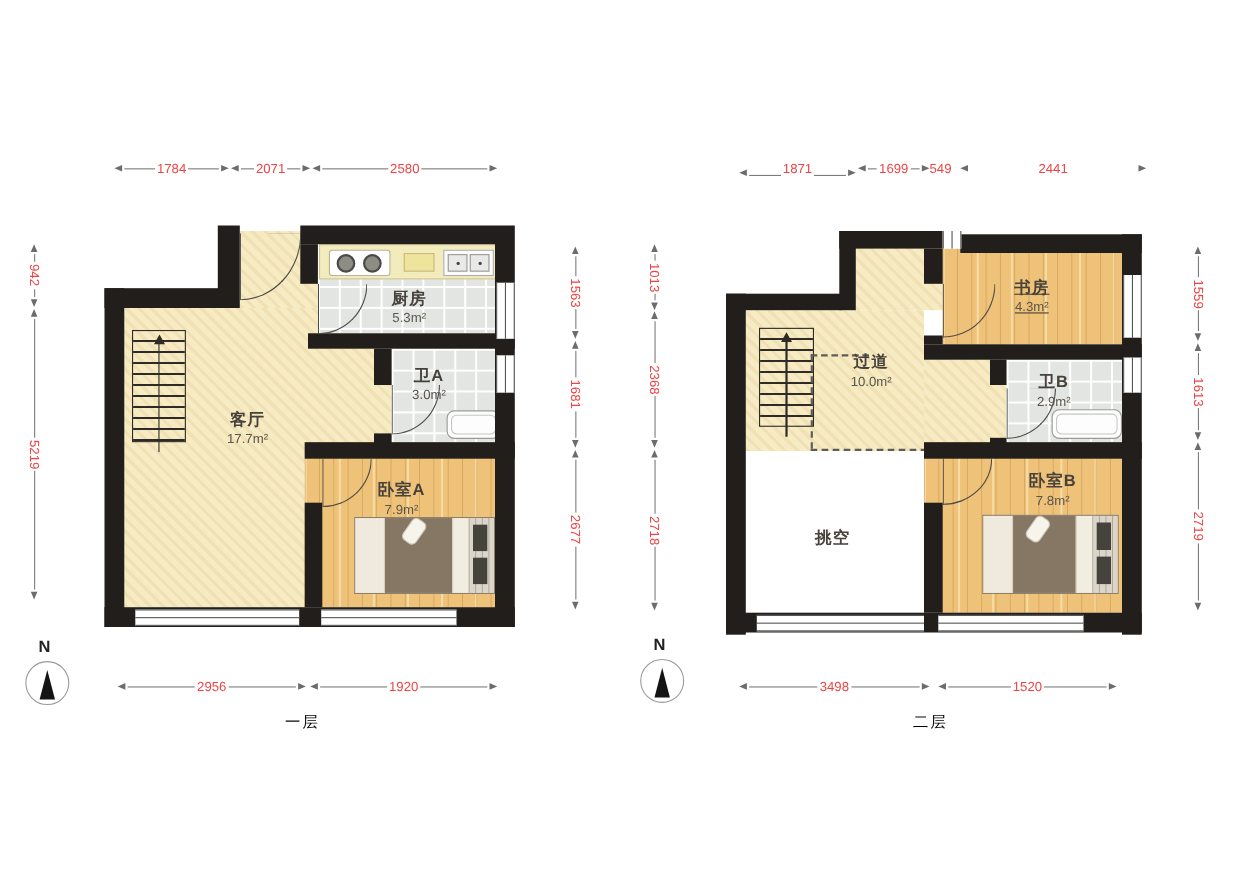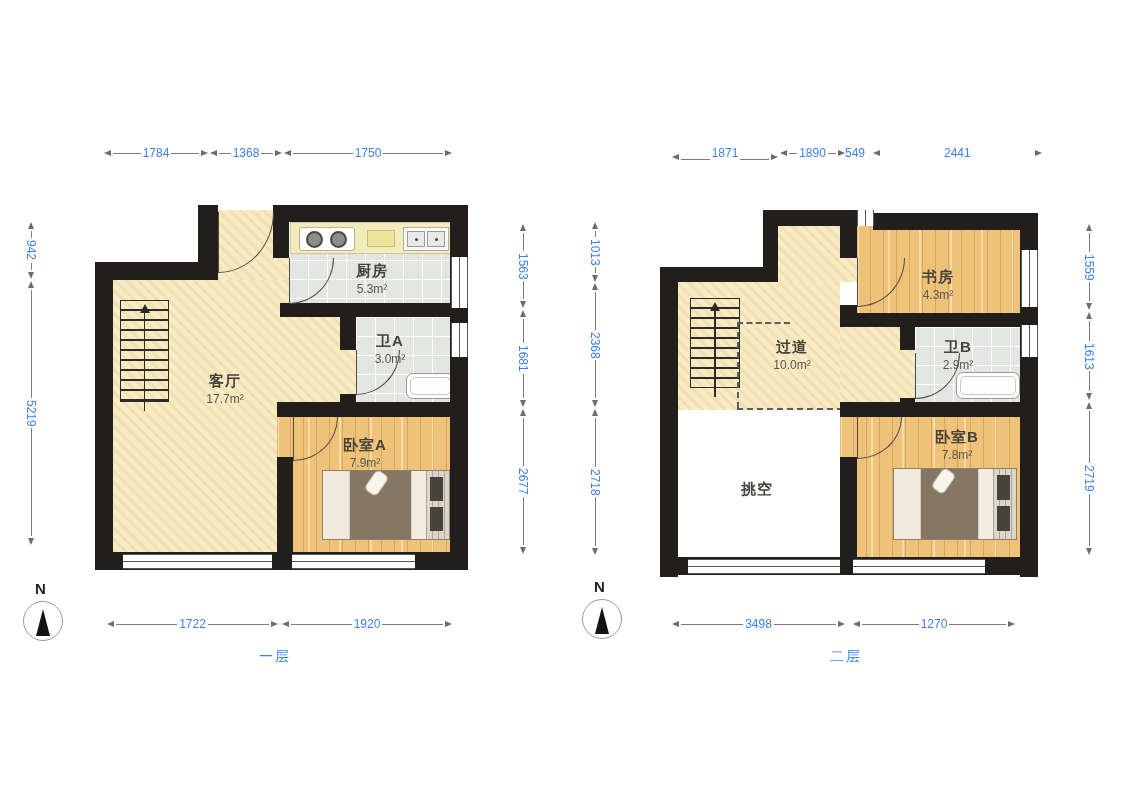--- a/index.html
+++ b/index.html
@@ -53,23 +53,23 @@
   .basin::after{content:"";position:absolute;left:50%;top:50%;width:3px;height:3px;margin:-1.5px;border-radius:50%;background:#444;}
   .tub{position:absolute;background:#fdfdfd;border:1.3px solid #9a9a98;border-radius:7px;z-index:13;}
   .tub::before{content:"";position:absolute;left:3px;right:3px;top:3px;bottom:3px;border:1px solid #c6c6c4;border-radius:5px;}
   
   .dash-v{position:absolute;border-left:2px dashed #5f5c58;z-index:14;}
   .dash-h{position:absolute;border-top:2px dashed #5f5c58;z-index:14;}
   
   .rlabel{position:absolute;text-align:center;z-index:50;color:#46413b;}
   .rname{font-size:15px;font-weight:600;letter-spacing:1px;}
   .rarea{font-size:12px;color:#5a554d;margin-top:1px;}
-  .ftitle{position:absolute;text-align:center;font-size:14px;color:#3b82f6;letter-spacing:2px;z-index:50;}
-  
-  .dimh,.dimv{position:absolute;display:flex;align-items:center;gap:2px;color:#3b82f6;font-size:12px;z-index:50;}
+  .ftitle{position:absolute;text-align:center;font-size:14px;color:#000000;letter-spacing:2px;z-index:50;}
+  
+  .dimh,.dimv{position:absolute;display:flex;align-items:center;gap:2px;color:#ef4444;font-size:12px;z-index:50;}
   .dimh{flex-direction:row;height:14px;}
   .dimv{flex-direction:column;width:14px;}
   .dimh .ln{flex:1;height:1px;background:#7c7c7c;}
   .dimv .ln{flex:1;width:1px;background:#7c7c7c;}
   .dimv .lbl{writing-mode:vertical-rl;text-orientation:mixed;}
   .ah{width:0;height:0;flex:none;}
   .ah-l{border-top:3.5px solid transparent;border-bottom:3.5px solid transparent;border-right:7px solid #6c6c6c;}
   .ah-r{border-top:3.5px solid transparent;border-bottom:3.5px solid transparent;border-left:7px solid #6c6c6c;}
   .ah-u{border-left:3.5px solid transparent;border-right:3.5px solid transparent;border-bottom:7px solid #6c6c6c;}
   .ah-d{border-left:3.5px solid transparent;border-right:3.5px solid transparent;border-top:7px solid #6c6c6c;}
@@ -165,28 +165,28 @@
     <div class="dimh" style="left:104px;top:146px;width:104px;">
       <i class="ah ah-l"></i>
         <i class="ln"></i>
         <span class="lbl">1784</span>
         <i class="ln"></i>
         <i class="ah ah-r"></i>
     </div>
     <div class="dimh" style="left:210px;top:146px;width:72px;">
       <i class="ah ah-l"></i>
         <i class="ln"></i>
-        <span class="lbl">1368</span>
+        <span class="lbl">2071</span>
         <i class="ln"></i>
         <i class="ah ah-r"></i>
     </div>
     <div class="dimh" style="left:284px;top:146px;width:168px;">
       <i class="ah ah-l"></i>
         <i class="ln"></i>
-        <span class="lbl">1750</span>
+        <span class="lbl">2580</span>
         <i class="ln"></i>
         <i class="ah ah-r"></i>
     </div>
 
     <div class="dimv" style="left:24px;top:222px;height:57px;">
       <i class="ah ah-u"></i>
         <i class="ln"></i>
         <span class="lbl">942</span>
         <i class="ln"></i>
         <i class="ah ah-d"></i>
@@ -217,21 +217,21 @@
       <i class="ah ah-u"></i>
         <i class="ln"></i>
         <span class="lbl">2677</span>
         <i class="ln"></i>
         <i class="ah ah-d"></i>
     </div>
 
     <div class="dimh" style="left:107px;top:617px;width:171px;">
       <i class="ah ah-l"></i>
         <i class="ln"></i>
-        <span class="lbl">1722</span>
+        <span class="lbl">2956</span>
         <i class="ln"></i>
         <i class="ah ah-r"></i>
     </div>
     <div class="dimh" style="left:282px;top:617px;width:170px;">
       <i class="ah ah-l"></i>
         <i class="ln"></i>
         <span class="lbl">1920</span>
         <i class="ln"></i>
         <i class="ah ah-r"></i>
     </div>
@@ -293,25 +293,25 @@
     <div class="wnv" style="left:857px;top:210px;width:15px;height:16px;"></div>
     <div class="wnv" style="left:1021px;top:250px;width:15px;height:57px;"></div>
     <div class="wnv" style="left:1021px;top:325px;width:15px;height:32px;"></div>
     <div class="wnh" style="left:688px;top:559px;width:152px;height:13px;"></div>
     <div class="wnh" style="left:853px;top:559px;width:132px;height:13px;"></div>
 
     <div class="door" style="left:857px;top:258px;width:46px;height:48px;"></div>
     <div class="door" style="left:915px;top:353px;width:43px;height:45px;"></div>
     <div class="door" style="left:857px;top:417px;width:43px;height:41px;"></div>
 
-    <div class="rlabel" style="left:752px;top:338px;width:80px;">
+    <div class="rlabel" style="left:752px;top:320px;width:80px;">
       <div class="rname">过道</div>
       <div class="rarea">10.0m²</div>
     </div>
-    <div class="rlabel" style="left:898px;top:268px;width:80px;">
+    <div class="rlabel" style="left:898px;top:252px;width:80px;text-decoration:underline;">
       <div class="rname">书房</div>
       <div class="rarea">4.3m²</div>
     </div>
     <div class="rlabel" style="left:928px;top:338px;width:60px;">
       <div class="rname">卫B</div>
       <div class="rarea">2.9m²</div>
     </div>
     <div class="rlabel" style="left:905px;top:428px;width:104px;">
       <div class="rname">卧室B</div>
       <div class="rarea">7.8m²</div>
@@ -323,21 +323,21 @@
     <div class="dimh" style="left:672px;top:146px;width:106px;align-items:flex-end;">
       <i class="ah ah-l"></i>
         <i class="ln"></i>
         <span class="lbl">1871</span>
         <i class="ln"></i>
         <i class="ah ah-r"></i>
     </div>
     <div class="dimh" style="left:780px;top:146px;width:65px;">
       <i class="ah ah-l"></i>
         <i class="ln"></i>
-        <span class="lbl">1890</span>
+        <span class="lbl">1699</span>
         <i class="ln"></i>
         <i class="ah ah-r"></i>
     </div>
     <div class="dimh" style="left:845px;top:146px;width:28px;">
       <span class="lbl">549</span>
     </div>
     <div class="dimh" style="left:873px;top:146px;width:142px;gap:32px;">
       <i class="ah ah-l"></i>
         <i class="ln"></i>
         <span class="lbl">2441</span>
@@ -392,21 +392,21 @@
     <div class="dimh" style="left:672px;top:617px;width:173px;">
       <i class="ah ah-l"></i>
         <i class="ln"></i>
         <span class="lbl">3498</span>
         <i class="ln"></i>
         <i class="ah ah-r"></i>
     </div>
     <div class="dimh" style="left:853px;top:617px;width:162px;">
       <i class="ah ah-l"></i>
         <i class="ln"></i>
-        <span class="lbl">1270</span>
+        <span class="lbl">1520</span>
         <i class="ln"></i>
         <i class="ah ah-r"></i>
     </div>
 
     <span class="nlabel" style="left:594px;top:578px;">N</span>
     <div class="compass" style="left:582px;top:599px;">
       <div class="needle"></div>
     </div>
     <div class="ftitle" style="left:668px;top:648px;width:356px;">二层</div>
   </div>

